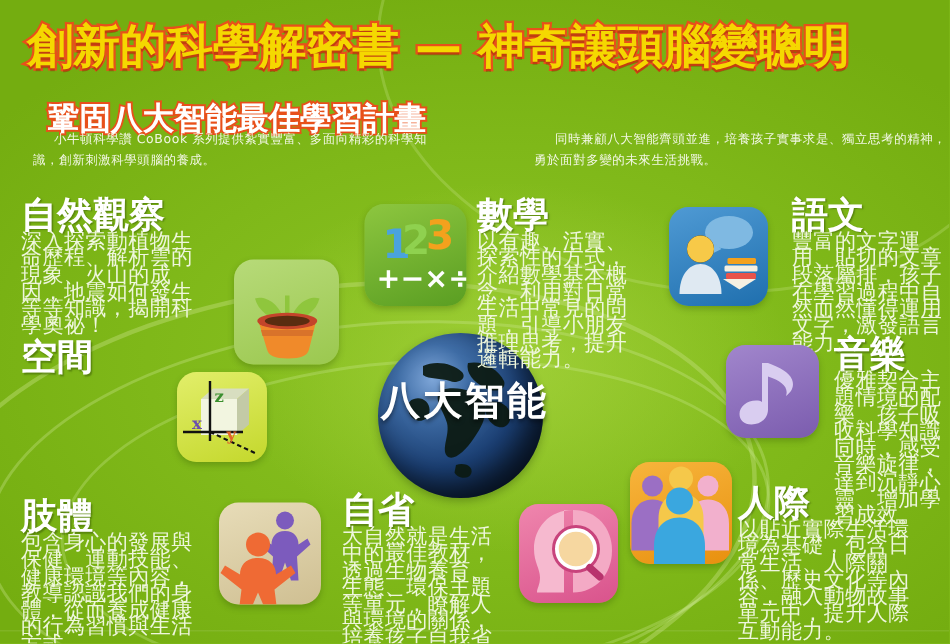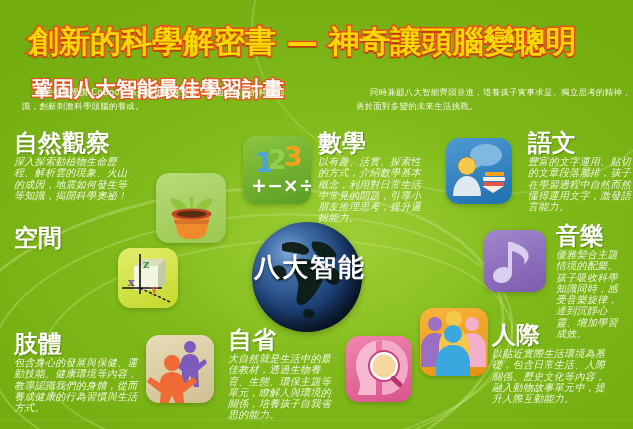--- a/index.html
+++ b/index.html
@@ -18,21 +18,21 @@
   .s1{width:560px;height:300px;left:-60px;top:190px;border-width:3px;transform:rotate(-7deg);}
   .s2{width:520px;height:250px;left:-10px;top:215px;border-width:2px;transform:rotate(-5deg);border-color:rgba(200,230,140,.35);}
   .s3{width:470px;height:210px;left:40px;top:240px;border-width:2px;transform:rotate(-4deg);border-color:rgba(205,235,150,.3);}
   .s4{width:430px;height:300px;left:250px;top:-110px;border-color:rgba(200,230,140,.28);transform:rotate(8deg);}
   .glow{position:absolute;left:150px;top:120px;width:380px;height:250px;border-radius:50%;
         background:radial-gradient(ellipse at 50% 50%, rgba(175,216,70,.55) 0%, rgba(175,216,70,0) 70%);}
 
   
   .header{position:absolute;left:0;top:0;width:633px;}
   .title{
-    margin:14px;padding:10px 0 0 14px;
+    margin:4px;padding:10px 0 0 14px;
     font-size:31px;line-height:34px;font-weight:bold;letter-spacing:0px;
     color:#f5d800;
     -webkit-text-stroke:3px #e8501a;
     paint-order:stroke fill;
     text-shadow:0 2px 0 rgba(120,30,0,.35);
     white-space:nowrap;
   }
   .subtitle{
     margin:16px;padding:3px 0 0 16px;
     font-size:21px;line-height:24px;font-weight:bold;
@@ -50,21 +50,21 @@
   .intro .col-r{width:300px;padding-left:22px;box-sizing:border-box;}
 
   
   .cell{position:absolute;}
   .cell .head{
     font-size:24px;font-weight:bold;line-height:21px;color:#ffffff;
     text-shadow:1px 1px 1px rgba(60,95,5,.55);
     margin:0 0 2px 0;white-space:nowrap;
   }
   .cell .body{
-    font-size:10px;line-height:11.3px;color:#eef6dc;letter-spacing:.3px;margin:0;font-style:italic;
+    font-size:14px;line-height:11.3px;color:#eef6dc;letter-spacing:.3px;margin:0;
   }
 
   
   .tile{
     position:absolute;border-radius:13px;
     box-shadow:0 2px 4px rgba(40,70,0,.28);
     overflow:hidden;
   }
   .tile svg{display:block;}
 

